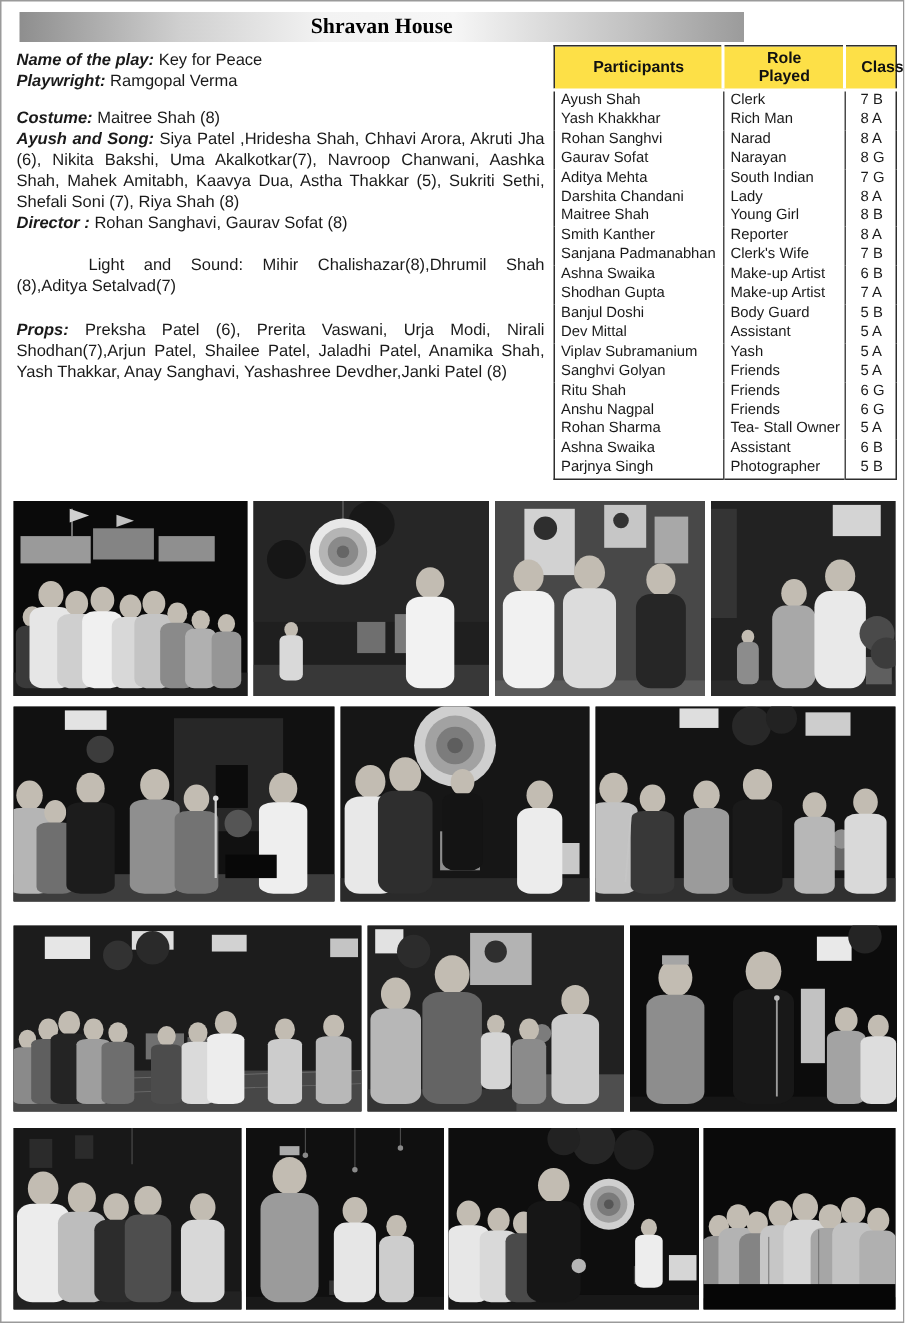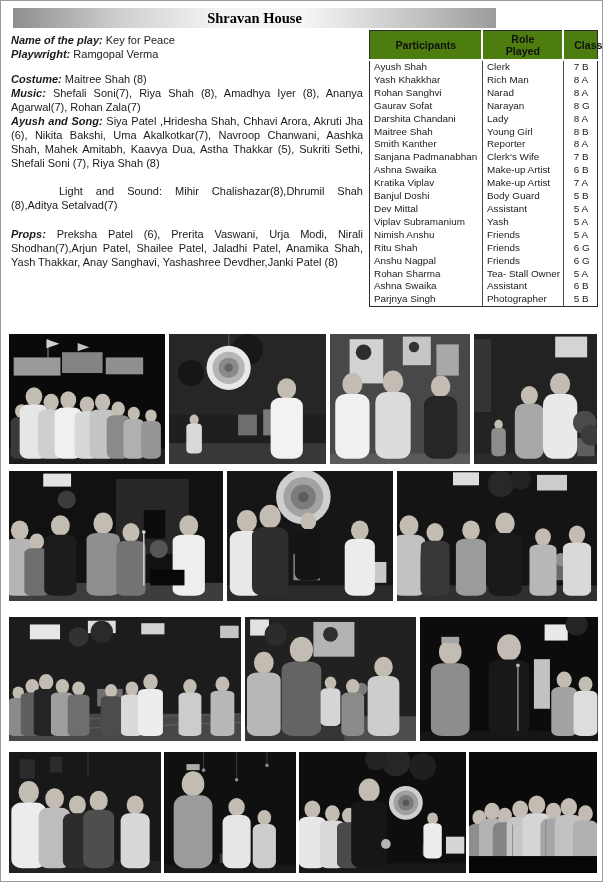--- a/index.html
+++ b/index.html
@@ -20,21 +20,21 @@
   .credits{position:absolute;left:10px;top:32px;width:352px;}
   .para{font-size:11px;line-height:14px;text-align:justify;margin:0;}
   .para.spaced-sm{margin-top:11px;}
   .para.spaced-md{margin-top:14px;}
   .para.spaced-lg{margin-top:15px;}
   .lbl-bi{font-weight:bold;font-style:italic;}
   .lbl-plain{font-weight:normal;padding-left:48px;}
   .cast{position:absolute;left:368px;top:29px;width:229px;}
   .cast table{border-collapse:collapse;width:100%;border:1.5px solid #2e2e2e;table-layout:fixed;}
   .cast th{
-    background:#4d7c0f;font-weight:bold;font-size:10.6px;color:#111;
+    background:#fde047;font-weight:bold;font-size:10.6px;color:#111;
     padding:2px 10px;text-align:center;border-left:2px solid #fff;border-bottom:2px solid #fff;
   }
   .cast th:first-child{border-left:none;}
   .cast td{
     font-size:9.9px;line-height:12.9px;padding:0 4px;vertical-align:top;
     border-left:1px solid #4a4a4a;white-space:nowrap;overflow:hidden;
   }
   .cast td:first-child{border-left:none;}
   .cast td.cls{text-align:center;padding:0 10px;}
   .col-name{width:112px;}
@@ -49,22 +49,22 @@
 
 <div class="page">
   <div class="title-bar">
     <span>Shravan House</span>
   </div>
 
   <div class="credits" id="credits">
       <div class="para"><span class="lbl-bi">Name of the play:</span>  <span>Key for Peace</span></div>
       <div class="para"><span class="lbl-bi">Playwright:</span>  <span>Ramgopal Verma</span></div>
       <div class="para spaced-sm"><span class="lbl-bi">Costume:</span>  <span>Maitree Shah (8)</span></div>
-      <div class="para"><span class="lbl-bi">Music:</span>  <span>Shefali Soni(7), Riya Shah (8), Amadhya Iyer (8), Ananya Agarwal(7), Rohan Zala(7)</span></div>
       <div class="para"><span class="lbl-bi">Ayush and Song:</span>  <span>Siya Patel ,Hridesha Shah, Chhavi Arora, Akruti Jha (6), Nikita Bakshi, Uma Akalkotkar(7), Navroop Chanwani, Aashka Shah, Mahek Amitabh, Kaavya Dua, Astha Thakkar (5), Sukriti Sethi, Shefali Soni (7), Riya Shah (8)</span></div>
+      <div class="para"><span class="lbl-bi">Director :</span>  <span>Rohan Sanghavi, Gaurav Sofat (8)</span></div>
       <div class="para spaced-md"><span class="lbl-plain">Light and Sound:</span>  <span>Mihir Chalishazar(8),Dhrumil Shah (8),Aditya Setalvad(7)</span></div>
       <div class="para spaced-lg"><span class="lbl-bi">Props:</span>  <span>Preksha Patel (6), Prerita Vaswani, Urja Modi, Nirali Shodhan(7),Arjun Patel, Shailee Patel, Jaladhi Patel, Anamika Shah, Yash Thakkar, Anay Sanghavi, Yashashree Devdher,Janki Patel  (8)</span></div>
     </div>
 
   <div class="cast">
     <table>
       <colgroup>
           <col class="col-name">
           <col class="col-role">
           <col class="col-class">
@@ -91,20 +91,25 @@
             <td class="">Rohan  Sanghvi</td>
             <td class="">Narad</td>
             <td class="cls">8 A</td>
           </tr>
           <tr>
             <td class="">Gaurav Sofat</td>
             <td class="">Narayan</td>
             <td class="cls">8 G</td>
           </tr>
           <tr>
+            <td class="">Aditya Mehta</td>
+            <td class="">South Indian</td>
+            <td class="cls">7 G</td>
+          </tr>
+          <tr>
             <td class="">Darshita Chandani</td>
             <td class="">Lady</td>
             <td class="cls">8 A</td>
           </tr>
           <tr>
             <td class="">Maitree Shah</td>
             <td class="">Young Girl</td>
             <td class="cls">8 B</td>
           </tr>
           <tr>
@@ -116,41 +121,41 @@
             <td class="">Sanjana Padmanabhan</td>
             <td class="">Clerk's Wife</td>
             <td class="cls">7 B</td>
           </tr>
           <tr>
             <td class="">Ashna Swaika</td>
             <td class="">Make-up Artist</td>
             <td class="cls">6 B</td>
           </tr>
           <tr>
-            <td class="">Kratika Viplav</td>
+            <td class="">Shodhan Gupta</td>
             <td class="">Make-up Artist</td>
             <td class="cls">7 A</td>
           </tr>
           <tr>
             <td class="">Banjul Doshi</td>
             <td class="">Body Guard</td>
             <td class="cls">5 B</td>
           </tr>
           <tr>
             <td class="">Dev Mittal</td>
             <td class="">Assistant</td>
             <td class="cls">5 A</td>
           </tr>
           <tr>
             <td class="">Viplav Subramanium</td>
             <td class="">Yash</td>
             <td class="cls">5 A</td>
           </tr>
           <tr>
-            <td class="">Nimish Anshu</td>
+            <td class="">Sanghvi Golyan</td>
             <td class="">Friends</td>
             <td class="cls">5 A</td>
           </tr>
           <tr>
             <td class="">Ritu Shah</td>
             <td class="">Friends</td>
             <td class="cls">6 G</td>
           </tr>
           <tr>
             <td class="">Anshu Nagpal</td>

